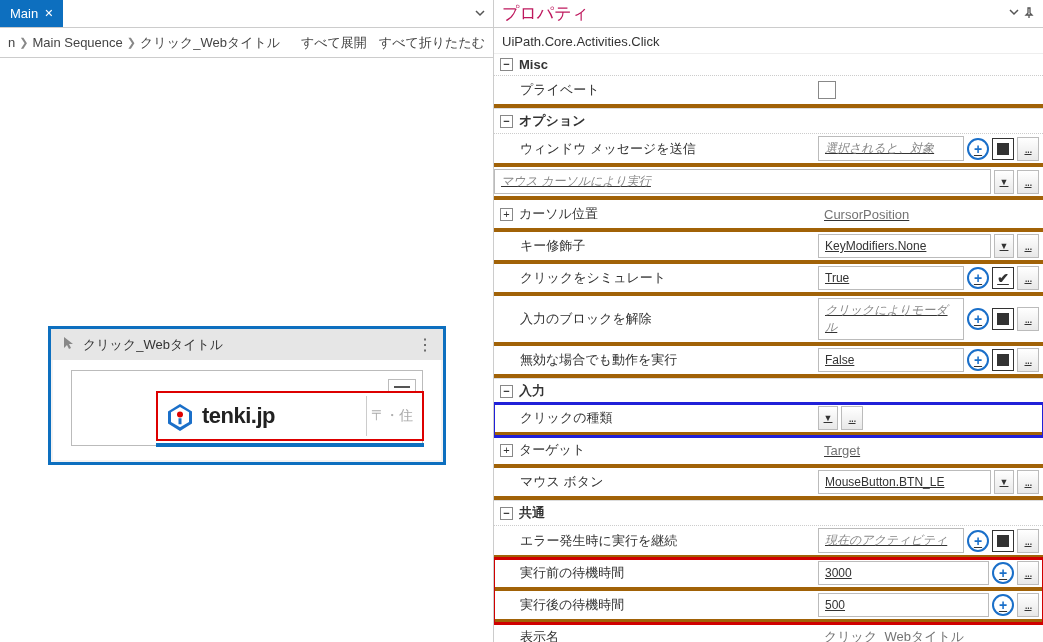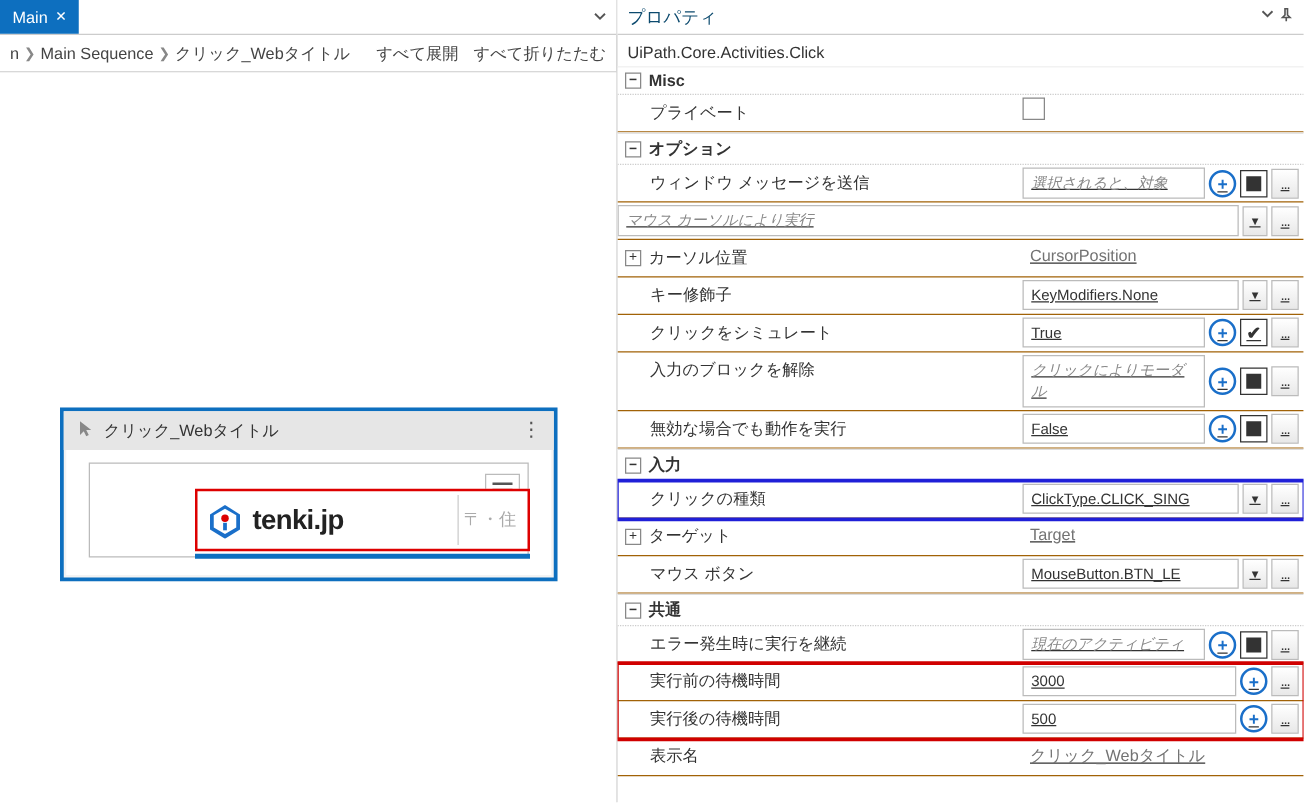--- a/index.html
+++ b/index.html
@@ -33,28 +33,28 @@
 .hamburger span { display: block; width: 16px; height: 2px; background: #555; }
 .tenki-box { position: absolute; left: 84px; top: 20px; width: 268px; height: 50px; border: 2px solid #d00; display: flex; align-items: center; padding-left: 6px; background: #fff; }
 .tenki-logo { width: 32px; height: 32px; background: #fff; display: flex; align-items: center; justify-content: center; margin-right: 6px; }
 .tenki-logo svg { width: 30px; height: 30px; }
 .tenki-text { font-size: 22px; font-weight: 700; color: #222; letter-spacing: -0.5px; }
 .tenki-input { margin-left: auto; height: 40px; width: 56px; border-left: 1px solid #ccc; display: flex; align-items: center; color: #aaa; font-size: 14px; padding-left: 4px; }
 .blue-underline { position: absolute; left: 84px; bottom: -2px; width: 268px; height: 4px; background: #0d6fbf; }
 
 
 .panel-header { display: flex; align-items: center; padding: 4px 8px; border-bottom: 1px solid #ccc; height: 28px; background: #fff; }
-.panel-header .title { color: #0c4a6e; font-size: 14px; }
+.panel-header .title { color: #be185d; font-size: 17px; }
 .panel-header .tools { margin-left: auto; color: #555; display: flex; gap: 4px; font-size: 11px; }
 .type-line { padding: 6px 8px 4px 8px; font-size: 13px; color: #333; border-bottom: 1px solid #eee; }
 .prop-grid { flex: 1; overflow: hidden; }
 .cat-row { display: flex; align-items: center; border-bottom: 1px dotted #ccc; border-top: 1px solid #ddd; background: #fff; padding: 3px 6px; font-weight: 600; font-size: 13px; }
 .cat-row.first { border-top: none; }
 .cat-row .exp { width: 20px; text-align: center; font-size: 11px; color: #333; border: 1px solid #888; width: 13px; height: 13px; line-height: 11px; margin-right: 6px; }
-.prop-row { display: flex; align-items: flex-start; border-bottom: 1px solid #a16207; min-height: 30px; }
+.prop-row { display: flex; align-items: center; border-bottom: 4px solid #a16207; min-height: 30px; }
 .prop-label { width: 324px; padding: 5px 6px 5px 26px; font-size: 13px; color: #333; display: flex; align-items: center; }
 .prop-label .exp-sm { width: 13px; height: 13px; border: 1px solid #888; font-size: 11px; line-height: 11px; text-align: center; margin-right: 6px; margin-left: -20px; }
 .prop-value { flex: 1; display: flex; align-items: center; gap: 3px; padding: 2px 4px 2px 0; text-decoration: underline; }
 .val-box { flex: 1; border: 1px solid #bbb; min-height: 24px; padding: 3px 6px; font-size: 12px; color: #333; background: #fff; display: flex; align-items: center; }
 .val-box.placeholder { color: #888; font-style: italic; }
 .val-text { flex: 1; padding: 3px 6px; font-size: 13px; color: #737373; }
 .dropdown-btn { width: 20px; height: 24px; border: 1px solid #bbb; background: linear-gradient(#fff,#e8e8e8); display: flex; align-items: center; justify-content: center; font-size: 9px; color: #333; }
 .plus-btn { width: 22px; height: 22px; border-radius: 50%; border: 2px solid #1a6fc9; color: #1a6fc9; display: flex; align-items: center; justify-content: center; font-size: 14px; font-weight: 700; background: #fff; }
 .check-btn { width: 22px; height: 22px; border: 1px solid #333; display: flex; align-items: center; justify-content: center; background: #fff; font-size: 14px; font-weight: 700; }
 .dots-btn { width: 22px; height: 24px; border: 1px solid #bbb; background: linear-gradient(#fff,#e8e8e8); display: flex; align-items: center; justify-content: center; font-size: 12px; color: #333; letter-spacing: -1px; }
@@ -230,21 +230,20 @@
         </div>
       </div>
 
       <div class="cat-row">
         <span class="exp">−</span>
         <span>入力</span>
       </div>
       <div class="prop-row hl-blue">
         <div class="prop-label">クリックの種類</div>
         <div class="prop-value">
-          <div class="val-box">ClickType.CLICK_SING</div>
           <div class="dropdown-btn">▼</div>
           <div class="dots-btn">...</div>
         </div>
       </div>
       <div class="prop-row">
         <div class="prop-label">
             <span class="exp-sm">+</span>
             <span>ターゲット</span>
           </div>
         <div class="prop-value">

